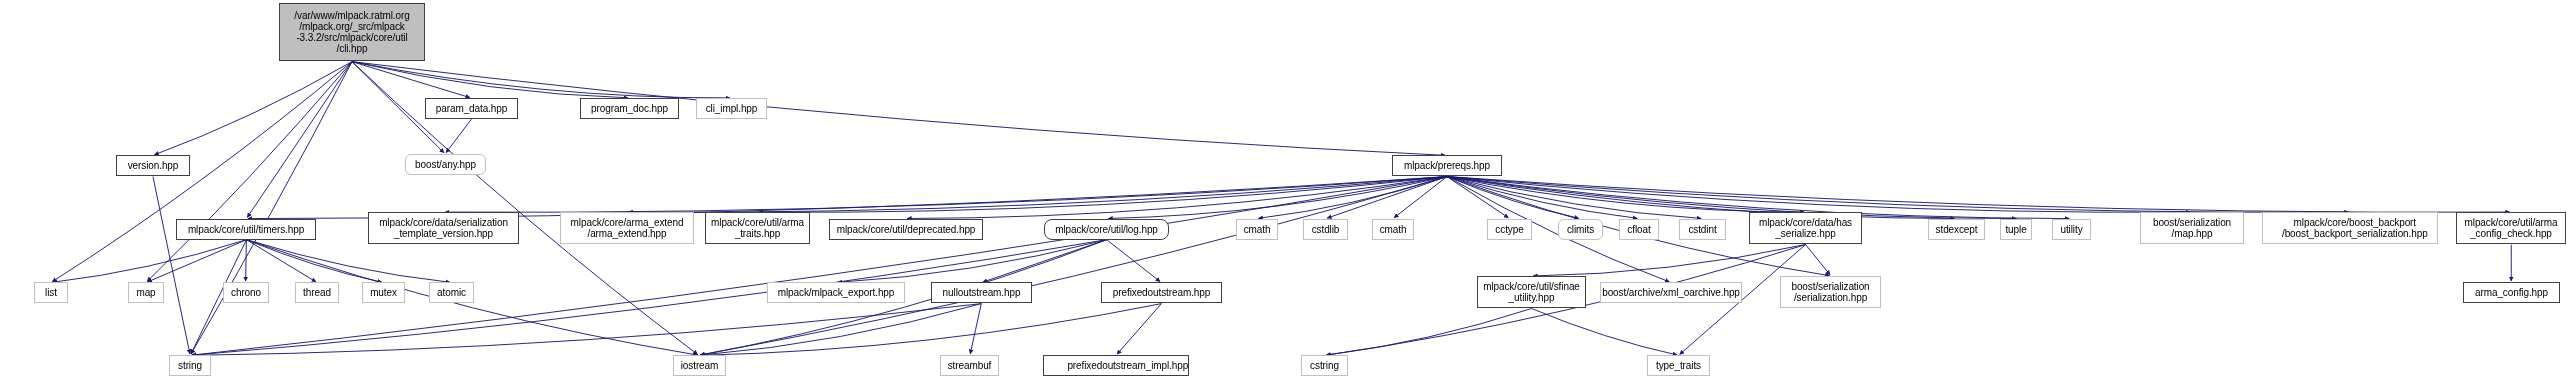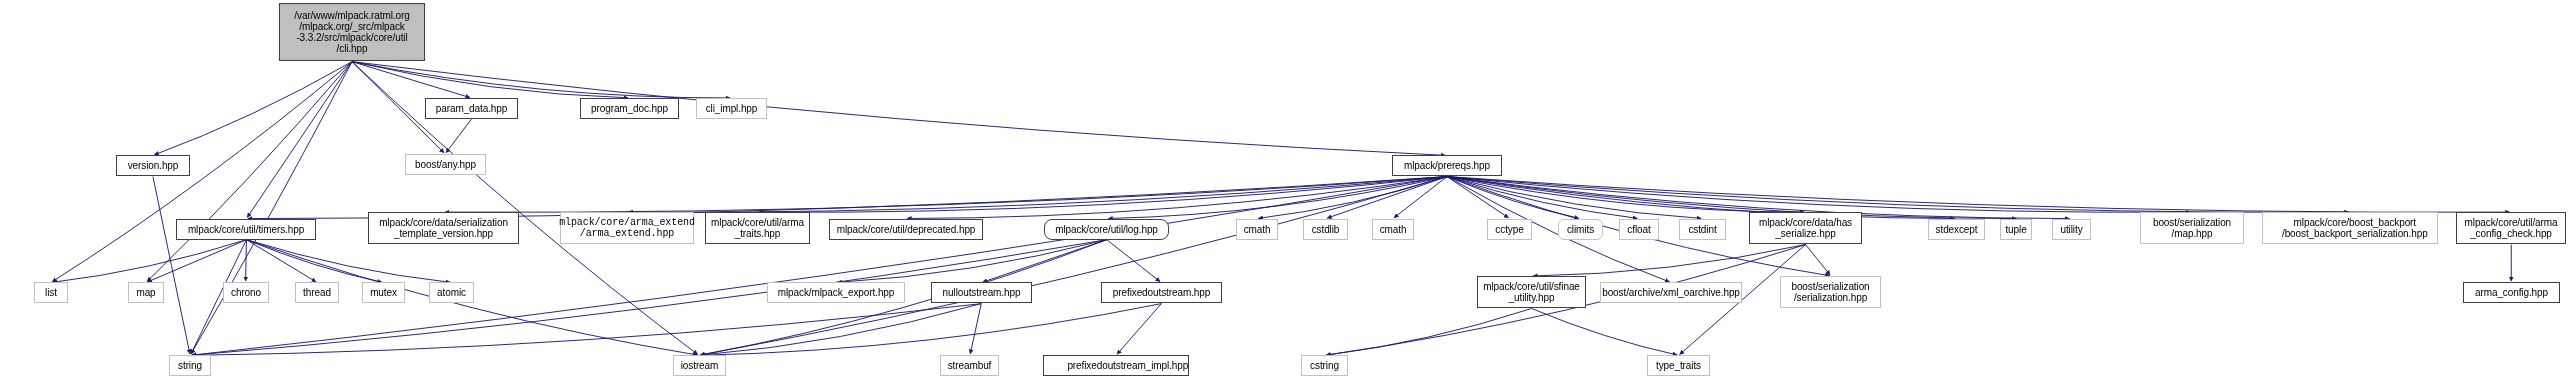--- a/index.html
+++ b/index.html
@@ -114,27 +114,27 @@
       </g>
   </svg>
   <div id="node-layer">
       <div class="node root" style="left: 279px; top: 3.2px; width: 146px; height: 58px;">/var/www/mlpack.ratml.org
 /mlpack.org/_src/mlpack
 -3.3.2/src/mlpack/core/util
 /cli.hpp</div>
       <div class="node local" style="left: 425px; top: 98px; width: 93px; height: 21px;">param_data.hpp</div>
       <div class="node local" style="left: 580px; top: 98px; width: 99px; height: 21px;">program_doc.hpp</div>
       <div class="node system" style="left: 696px; top: 98px; width: 71px; height: 21px;">cli_impl.hpp</div>
-      <div class="node system" style="left: 405px; top: 154px; width: 81px; height: 21px;">boost/any.hpp</div>
+      <div class="node system" style="left: 405px; top: 154px; width: 81px; height: 21px; border-radius: 6px;">boost/any.hpp</div>
       <div class="node local" style="left: 116px; top: 155px; width: 74px; height: 21px;">version.hpp</div>
       <div class="node local" style="left: 1392px; top: 155px; width: 110px; height: 21px;">mlpack/prereqs.hpp</div>
       <div class="node local" style="left: 176px; top: 219px; width: 140px; height: 21px;">mlpack/core/util/timers.hpp</div>
       <div class="node local" style="left: 368px; top: 212px; width: 151px; height: 32px;">mlpack/core/data/serialization
 _template_version.hpp</div>
-      <div class="node system" style="left: 560px; top: 212px; width: 134px; height: 32px; font-family: Liberation Mono, monospace;">mlpack/core/arma_extend
+      <div class="node system" style="left: 560px; top: 212px; width: 134px; height: 32px;">mlpack/core/arma_extend
 /arma_extend.hpp</div>
       <div class="node local" style="left: 705px; top: 212px; width: 105px; height: 32px;">mlpack/core/util/arma
 _traits.hpp</div>
       <div class="node local" style="left: 829px; top: 219px; width: 154px; height: 21px;">mlpack/core/util/deprecated.hpp</div>
       <div class="node local" style="left: 1044px; top: 219px; width: 125px; height: 21px; border-radius: 8px;">mlpack/core/util/log.hpp</div>
       <div class="node system" style="left: 1236px; top: 219px; width: 42px; height: 21px;">cmath</div>
       <div class="node system" style="left: 1303px; top: 219px; width: 45px; height: 21px;">cstdlib</div>
       <div class="node system" style="left: 1372px; top: 219px; width: 42px; height: 21px;">cmath</div>
       <div class="node system" style="left: 1487px; top: 219px; width: 45px; height: 21px;">cctype</div>
       <div class="node system" style="left: 1558px; top: 219px; width: 45px; height: 21px; border-radius: 6px;">climits</div>

